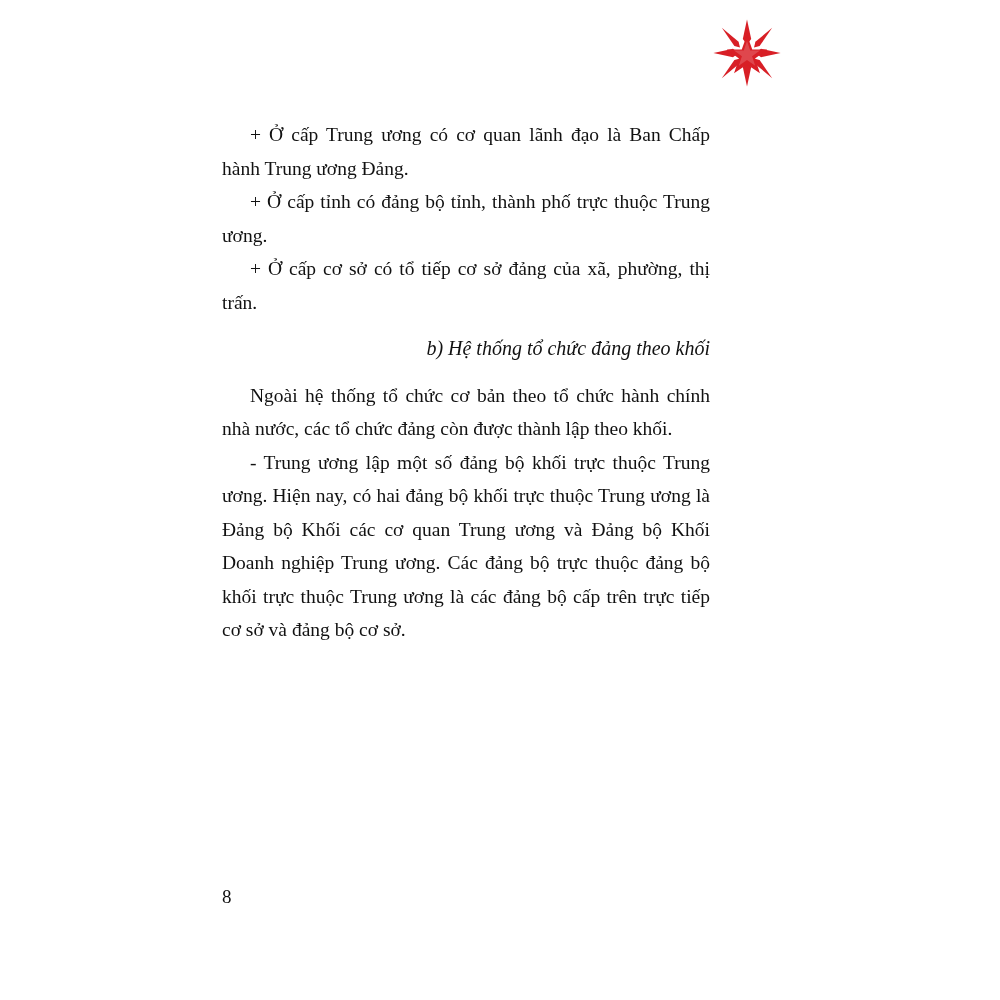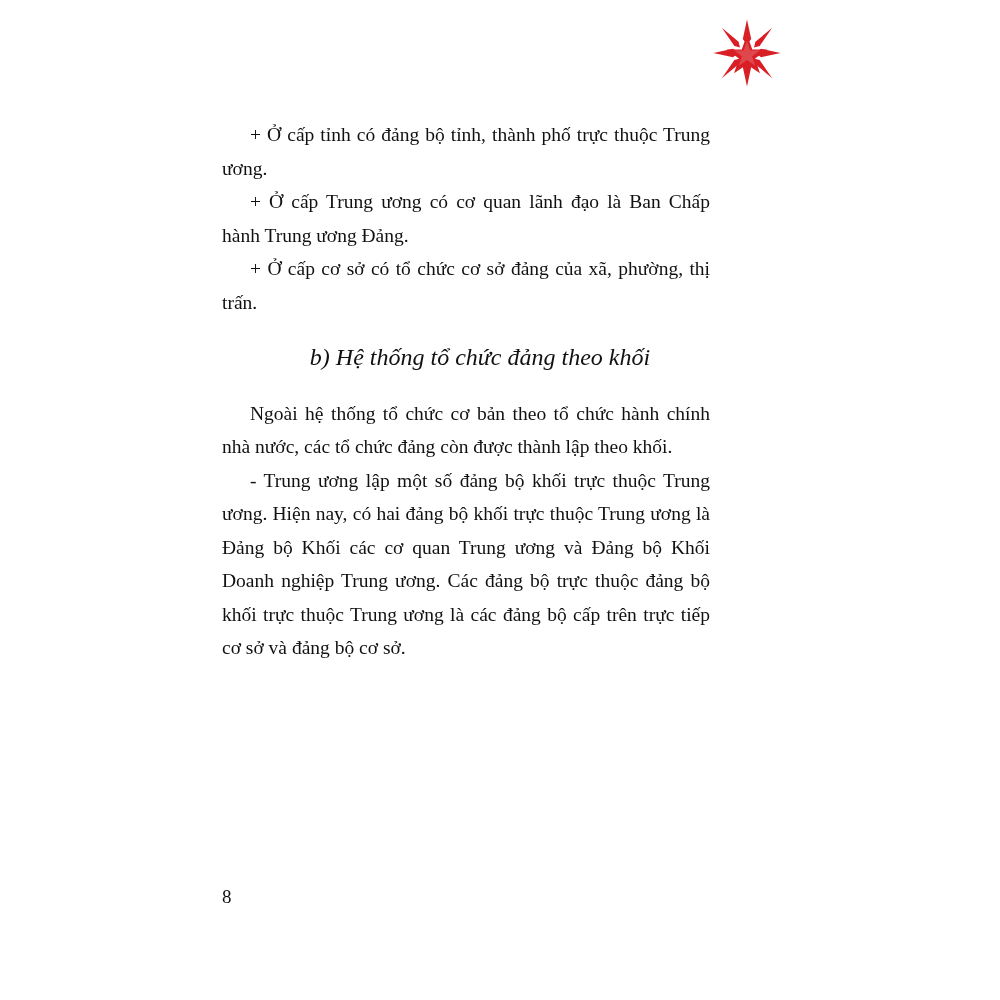--- a/index.html
+++ b/index.html
@@ -40,26 +40,26 @@
   p.para {
     margin: 0;
     font-size: 19.5px;
     line-height: 33.5px;
     text-align: justify;
     text-justify: inter-word;
     text-indent: 28px;
     hyphens: none;
   }
   p.heading {
-    margin: 9px;
-    font-size: 24px;
+    margin: 0;
+    font-size: 20px;
     line-height: 33.5px;
     font-style: italic;
     text-indent: 28px;
-    text-align: center;
+    text-align: right;
   }
   .gap-small {
     height: 13px;
   }
   .page-number {
     position: absolute;
     left: 222px;
     top: 885px;
     font-size: 19px;
     line-height: 24px;
@@ -84,23 +84,23 @@
         <path d="M14 86 L38 66 L40 58 L32 60 Z"></path>
         <path d="M86 86 L62 66 L60 58 L68 60 Z"></path>
 
         <path d="M50 24 L57.5 45 L79 45 L61.5 58 L68.5 79 L50 66.5 L31.5 79 L38.5 58 L21 45 L42.5 45 Z"></path>
       </g>
       <path d="M50 33 L54.6 46.5 L68.5 46.5 L57.3 54.7 L61.7 68.2 L50 60 L38.3 68.2 L42.7 54.7 L31.5 46.5 L45.4 46.5 Z" fill="#ffffff" opacity="0.18"></path>
     </svg>
   </div>
 
   <div class="content">
+    <p class="para">+ Ở cấp Trung ương có cơ quan lãnh đạo là Ban Chấp hành Trung ương Đảng.</p>
     <p class="para">+ Ở cấp tỉnh có đảng bộ tỉnh, thành phố trực thuộc Trung ương.</p>
-    <p class="para">+ Ở cấp Trung ương có cơ quan lãnh đạo là Ban Chấp hành Trung ương Đảng.</p>
-    <p class="para">+ Ở cấp cơ sở có tổ chức cơ sở đảng của xã, phường, thị trấn.</p>
+    <p class="para">+ Ở cấp cơ sở có tổ tiếp cơ sở đảng của xã, phường, thị trấn.</p>
     <div class="gap-small"></div>
     <p class="heading">b) Hệ thống tổ chức đảng theo khối</p>
     <div class="gap-small"></div>
     <p class="para">Ngoài hệ thống tổ chức cơ bản theo tổ chức hành chính nhà nước, các tổ chức đảng còn được thành lập theo khối.</p>
     <p class="para">- Trung ương lập một số đảng bộ khối trực thuộc Trung ương. Hiện nay, có hai đảng bộ khối trực thuộc Trung ương là Đảng bộ Khối các cơ quan Trung ương và Đảng bộ Khối Doanh nghiệp Trung ương. Các đảng bộ trực thuộc đảng bộ khối trực thuộc Trung ương là các đảng bộ cấp trên trực tiếp cơ sở và đảng bộ cơ sở.</p>
   </div>
 
   <div class="page-number">8</div>
 
 </div>

